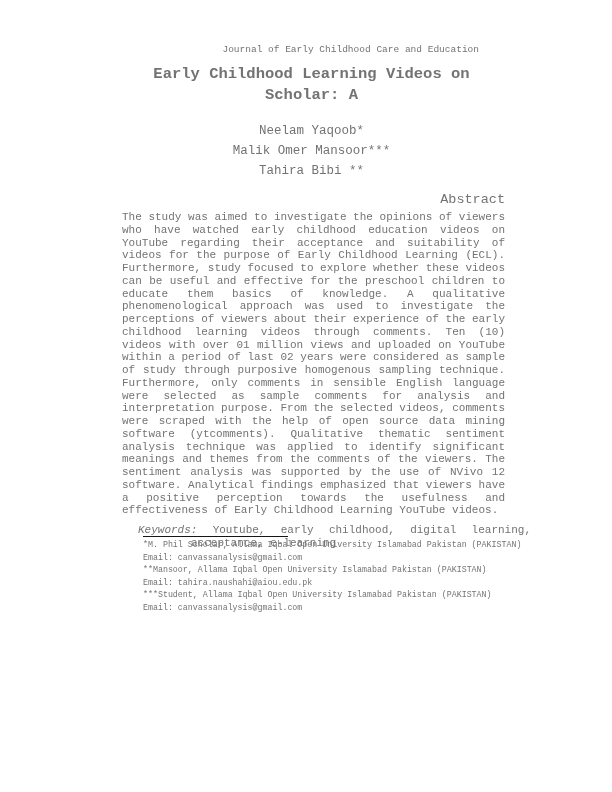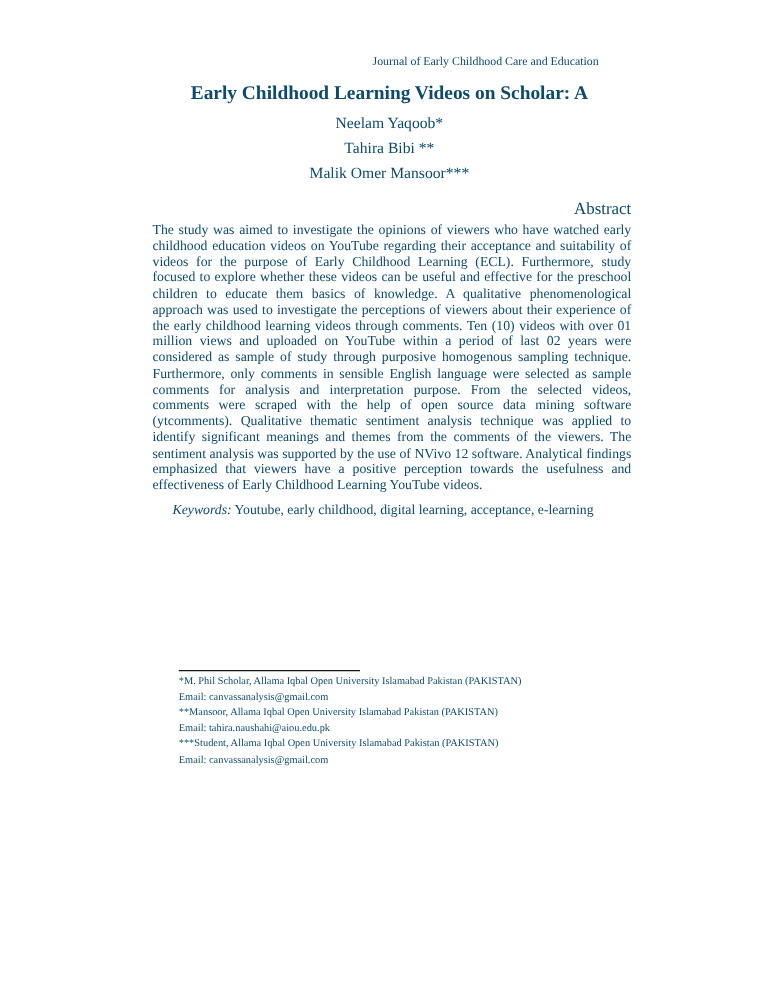--- a/index.html
+++ b/index.html
@@ -5,22 +5,22 @@
   html, body {
     margin: 0;
     padding: 0;
     background: #ffffff;
   }
   .page {
     position: relative;
     width: 612px;
     height: 632px;
     background: #ffffff;
-    font-family: Liberation Serif, serif;
-    color: #0c4a6e;
+    font-family: Liberation Mono, monospace;
+    color: #737373;
     overflow: hidden;
   }
   .content {
     position: absolute;
     left: 118px;
     top: 0;
     width: 387px;
   }
   .journal-header {
     margin-top: 44px;
@@ -34,21 +34,21 @@
     font-style: italic;
   }
   .paper-title {
     margin: 8px 0 0 0;
     font-size: 15.5px;
     font-weight: bold;
     text-align: center;
     line-height: 21px;
   }
   .authors {
-    margin-top: 3px;
+    margin-top: 15px;
     text-align: center;
   }
   .author-line {
     font-size: 12.5px;
     line-height: 20px;
   }
   .abstract-heading {
     margin: 10px 0 0 0;
     font-size: 13.5px;
     font-weight: normal;
@@ -98,22 +98,22 @@
   <div class="content">
 
     <div class="journal-header">
       <div>Journal of Early Childhood Care and Education</div>
     </div>
 
     <h1 class="paper-title"><span>Early Childhood Learning Videos on Scholar: A</span><br></h1>
 
     <div class="authors">
       <div class="author-line">Neelam Yaqoob*</div>
+      <div class="author-line">Malik Omer Mansoor***</div>
       <div class="author-line">Tahira Bibi **</div>
-      <div class="author-line">Malik Omer Mansoor***</div>
     </div>
 
     <h2 class="abstract-heading">Abstract</h2>
 
     <p class="abstract-body">The study was aimed to investigate the opinions of viewers who have watched early childhood education videos on YouTube regarding their acceptance and suitability of videos for the purpose of Early Childhood Learning (ECL). Furthermore, study focused to explore whether these videos can be useful and effective for the preschool children to educate them basics of knowledge. A qualitative phenomenological approach was used to investigate the perceptions of viewers about their experience of the early childhood learning videos through comments. Ten (10) videos with over 01 million views and uploaded on YouTube within a period of last 02 years were considered as sample of study through purposive homogenous sampling technique. Furthermore, only comments in sensible English language were selected as sample comments for analysis and interpretation purpose. From the selected videos, comments were scraped with the help of open source data mining software (ytcomments). Qualitative thematic sentiment analysis technique was applied to identify significant meanings and themes from the comments of the viewers. The sentiment analysis was supported by the use of NVivo 12 software. Analytical findings emphasized that viewers have a positive perception towards the usefulness and effectiveness of Early Childhood Learning YouTube videos.</p>
 
     <p class="keywords"><span class="kw-label">Keywords:</span> <span>Youtube, early childhood, digital learning, acceptance, e-learning</span></p>
 
   </div>
 

